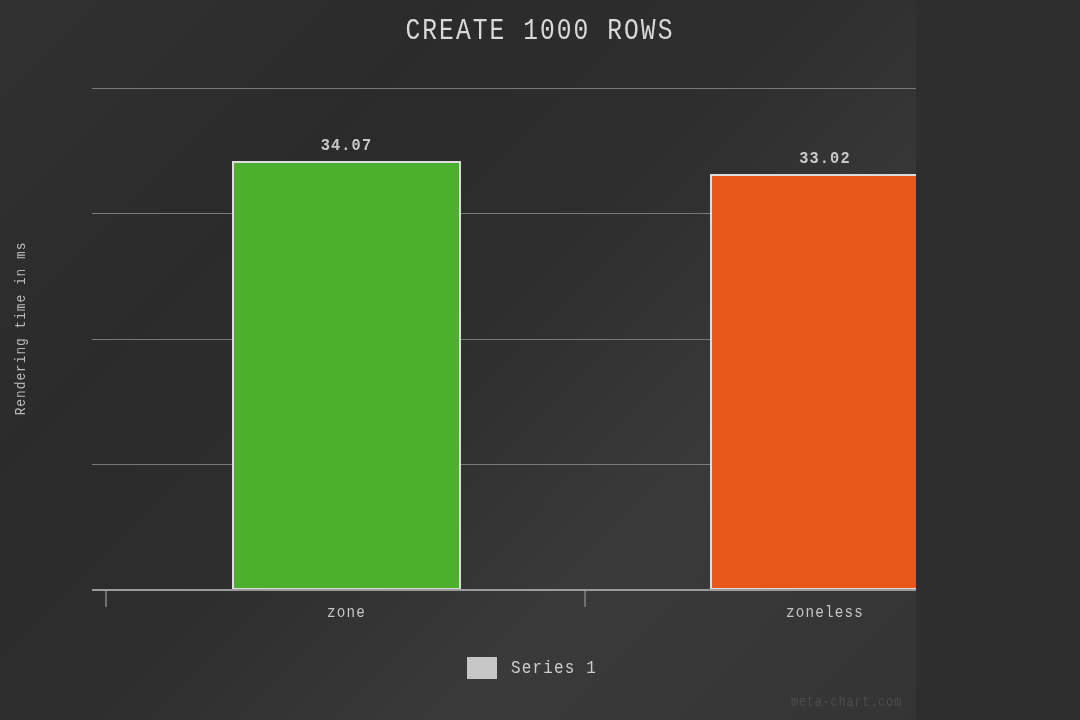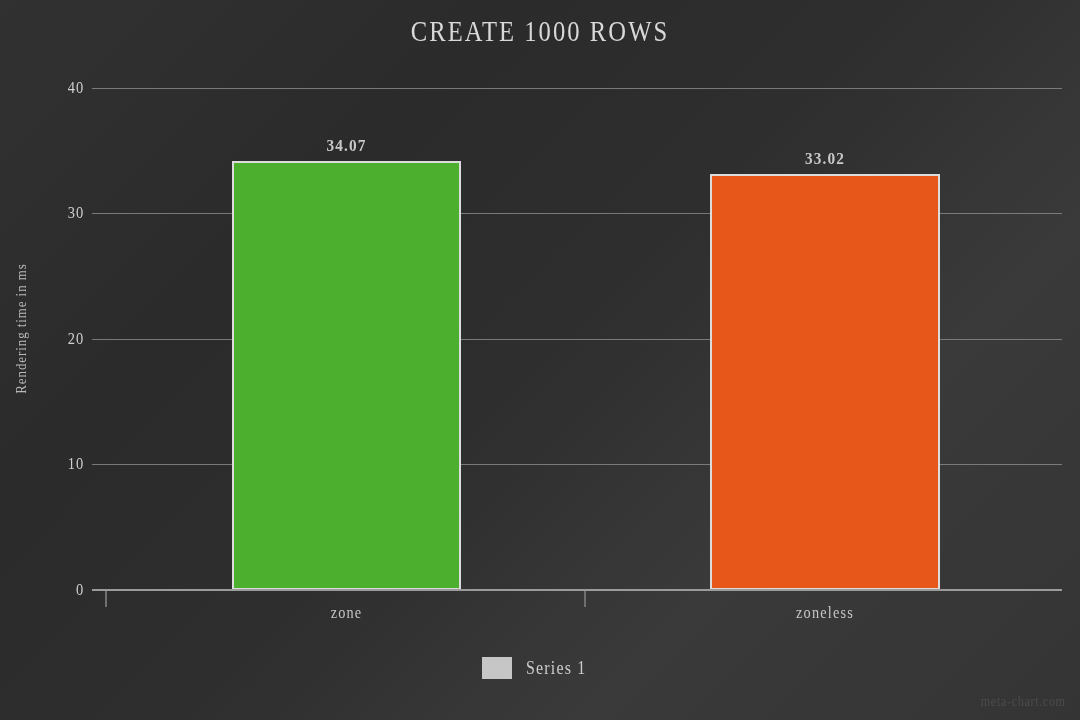--- a/index.html
+++ b/index.html
@@ -3,26 +3,27 @@
 <meta charset="utf-8">
 <title>Create 1000 Rows</title>
 <style>
   html, body {
     margin: 0;
     padding: 0;
     background: #2e2e2e;
   }
   #chart-root {
     position: relative;
-    width: 1080px;
+    width: 908px;
     height: 720px;
     overflow: hidden;
     background: #2f2f2f;
     background-image: linear-gradient(135deg, #313131 0%, #2b2b2b 28%, #2e2e2e 50%, #3a3a3a 72%, #343434 100%);
-    font-family: Liberation Serif, serif;
+    font-family: Liberation Mono, monospace;
+    padding-left: 8px;
     -webkit-font-smoothing: antialiased;
   }
 
   
   #chart-title {
     position: absolute;
     left: 0;
     top: 14px;
     width: 1080px;
     text-align: center;
@@ -183,27 +184,20 @@
 
   <div id="y-axis-title">Rendering time in ms</div>
 
   <div id="plot-area">
     <div class="gridline" style="top:0px;"></div>
     <div class="gridline" style="top:125px;"></div>
     <div class="gridline" style="top:251px;"></div>
     <div class="gridline" style="top:376px;"></div>
   </div>
 
-  <div id="ytick-wrap">
-    <div class="ytick-label" style="top:78px;">40</div>
-    <div class="ytick-label" style="top:203px;">30</div>
-    <div class="ytick-label" style="top:329px;">20</div>
-    <div class="ytick-label" style="top:454px;">10</div>
-    <div class="ytick-label" style="top:580px;">0</div>
-  </div>
 
   <div class="bar" style="left:232px; top:161px; width:229px; height:429px; background:#4cb02e;"></div>
   <div class="bar" style="left:710px; top:174px; width:230px; height:416px; background:#e8571a;"></div>
 
   <div class="bar-value" style="left:232px; top:136px; width:229px;">34.07</div>
   <div class="bar-value" style="left:710px; top:149px; width:230px;">33.02</div>
 
   <div id="axis-baseline"></div>
   <div class="x-tick" style="left:105px;"></div>
   <div class="x-tick" style="left:584px;"></div>

